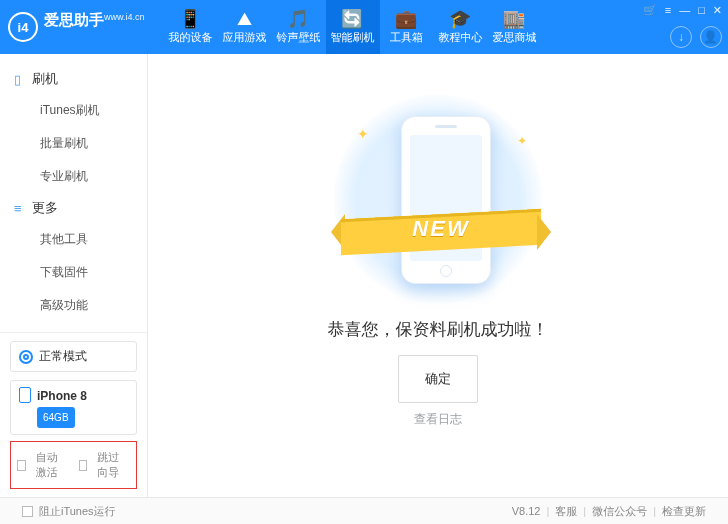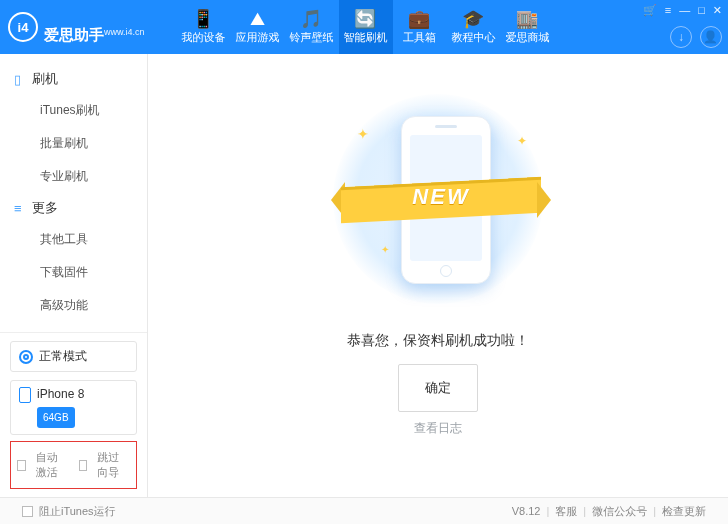--- a/index.html
+++ b/index.html
@@ -1,18 +1,18 @@
 <!DOCTYPE html>
 <html><head>
 <meta charset="utf-8">
 <style>
 *{margin:0;padding:0;box-sizing:border-box;font-family:"Microsoft YaHei",Arial,sans-serif}
 body{width:728px;height:524px;overflow:hidden;background:#fff;font-size:12px;color:#333}
 .header{height:54px;background:#1e8cff;display:flex;align-items:center;padding:0 8px;position:relative}
-.brand{display:flex;align-items:flex-end;gap:6px;margin-right:24px}
+.brand{display:flex;align-items:flex-start;gap:6px;margin-right:11px}
 .logo-badge{width:30px;height:30px;border:2px solid #fff;border-radius:50%;display:flex;align-items:center;justify-content:center;color:#fff;font-weight:bold;font-size:13px}
 .brand-text{display:flex;flex-direction:row;color:#fff}
 .brand-name{font-size:15px;font-weight:bold;line-height:1}
 .brand-url{font-size:9px;opacity:.9}
 .top-tabs{display:flex;align-self:stretch;margin-left:8px}
 .top-tab{width:54px;display:flex;flex-direction:column;align-items:center;justify-content:center;color:#fff;font-size:11px;gap:2px;cursor:pointer}
 .top-tab.active{background:#0a74e6}
 .top-tab .ticon{font-size:18px;line-height:1}
 .header-right{position:absolute;right:6px;top:0;display:flex;flex-direction:column;align-items:flex-end;height:100%}
 .win-ctrls{display:flex;gap:8px;padding-top:4px;color:#fff;font-size:11px}
@@ -24,46 +24,46 @@
 .sb-scroll{padding:10px 0 6px 0;flex:0 0 auto}
 .sb-group{display:flex;align-items:center;gap:6px;padding:6px 14px;color:#333;font-size:13px}
 .sb-group .bar{display:inline-block;width:12px;color:#4ea6ff}
 .sb-item{padding:8px 0 8px 40px;color:#555;font-size:12px;cursor:pointer}
 .sb-item.active{color:#1e8cff}
 .sb-bottom{margin-top:auto;padding:8px 10px 8px 10px;border-top:1px solid #eee}
 .mode-box{border:1px solid #e4e4e4;border-radius:3px;padding:6px 8px;display:flex;align-items:center;gap:6px;margin-bottom:8px;font-size:12px;color:#333}
 .mode-circle{width:14px;height:14px;border:2px solid #1e8cff;border-radius:50%;position:relative}
 .mode-circle::after{content:"";position:absolute;inset:2px;border:2px solid #1e8cff;border-radius:50%}
 .dev-box{border:1px solid #e4e4e4;border-radius:3px;padding:6px 8px}
-.dev-row{display:flex;align-items:flex-start;gap:6px;font-size:12px;color:#333;font-weight:normal}
+.dev-row{display:flex;align-items:flex-end;gap:6px;font-size:12px;color:#333;font-weight:bold}
 .dev-icon{width:12px;height:16px;border:1.5px solid #1e8cff;border-radius:2px}
 .storage-badge{display:inline-block;background:#1e8cff;color:#fff;font-size:10px;padding:5px 6px;border-radius:3px;margin-top:4px;margin-left:18px}
 .check-row{display:flex;gap:10px;align-items:center;padding:8px 6px;margin-top:6px}
 .check-row.redbox{border:1.5px solid #e53935}
 .cb{width:11px;height:11px;border:1px solid #bbb;background:#fff;display:inline-block}
 .cb-label{font-size:11px;color:#888}
 .main{flex:1;position:relative;background:#fff}
 .hero{position:absolute;left:0;right:0;top:40px;display:flex;flex-direction:column;align-items:center}
 .phone-wrap{position:relative;width:210px;height:210px}
 .glow{position:absolute;inset:0;border-radius:50%;background:radial-gradient(circle at 50% 50%, #e9f4ff 0%, #dff0ff 55%, rgba(223,240,255,0) 72%)}
 .phone{position:absolute;left:68px;top:22px;width:90px;height:168px;background:#fff;border-radius:14px;box-shadow:0 6px 16px rgba(30,120,220,.25);border:1px solid #e8eef5}
 .phone::before{content:"";position:absolute;left:8px;right:8px;top:18px;bottom:22px;background:#eef6ff;border-radius:3px}
 .phone .spk{position:absolute;top:8px;left:50%;transform:translateX(-50%);width:22px;height:3px;background:#dbe7f3;border-radius:3px}
 .phone .homeb{position:absolute;bottom:6px;left:50%;transform:translateX(-50%);width:12px;height:12px;border:1.5px solid #dbe7f3;border-radius:50%}
-.ribbon{position:absolute;left:8px;top:80px;width:200px;height:50px}
+.ribbon{position:absolute;left:8px;top:112px;width:200px;height:50px}
 .ribbon .band{position:absolute;left:0;right:0;top:8px;height:36px;background:#ffcf3f;transform:skewY(-3deg);box-shadow:0 3px 0 #e6b520 inset}
 .ribbon .tail-l,.ribbon .tail-r{position:absolute;width:0;height:0;top:8px}
 .ribbon .tail-l{left:-10px;border-top:18px solid transparent;border-bottom:18px solid transparent;border-right:14px solid #f0bf2f}
 .ribbon .tail-r{right:-10px;border-top:18px solid transparent;border-bottom:18px solid transparent;border-left:14px solid #f0bf2f}
 .ribbon .txt{position:absolute;left:0;right:0;top:10px;text-align:center;font-size:22px;font-weight:800;color:#fff;font-style:italic;letter-spacing:2px;text-shadow:0 1px 0 #e09a00}
 .star{position:absolute;color:#ffd24d}
 .s1{left:24px;top:32px;font-size:14px}
 .s2{left:184px;top:40px;font-size:12px}
 .s3{left:48px;top:150px;font-size:10px}
-.headline{margin-top:28px;font-size:14px;color:#333}
+.headline{margin-top:14px;font-size:17px;color:#333}
 .ok-btn{margin-top:14px;border:1px solid #d9d9d9;background:#fff;padding:14px 26px;font-size:13px;color:#333;cursor:pointer;border-radius:2px}
 .view-log{margin-top:8px;font-size:12px;color:#9aa0a6;cursor:pointer}
 .footer{height:27px;border-top:1px solid #e8e8e8;display:flex;align-items:center;padding:0 22px;font-size:11px;color:#888;background:#fafafa}
 .footer .left{display:flex;align-items:center;gap:6px}
 .footer .right{margin-left:auto;display:flex;align-items:center;gap:6px}
 .sep{color:#ccc}
 </style>
 </head>
 <body>
 

